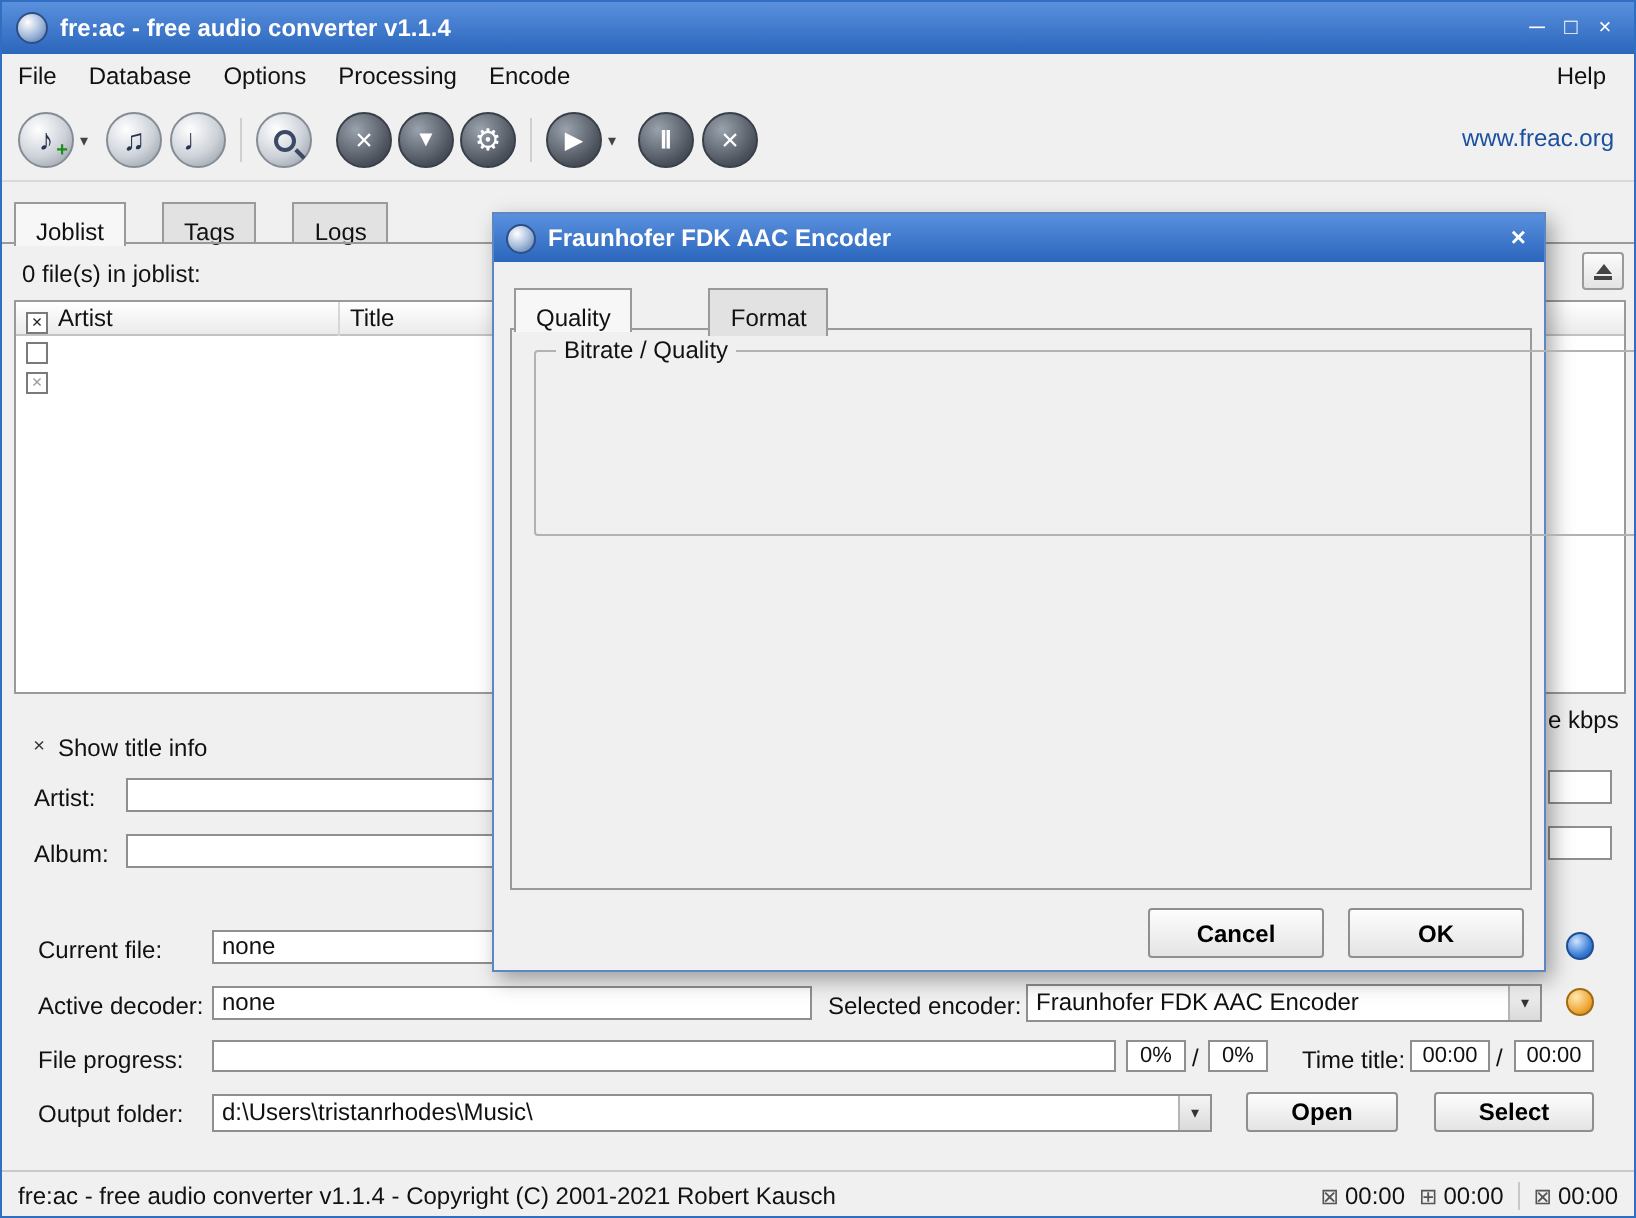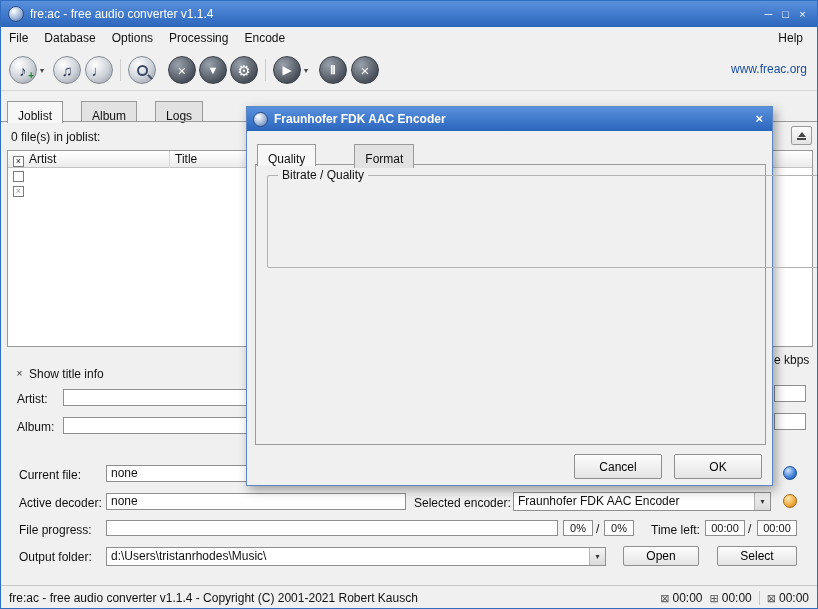--- a/index.html
+++ b/index.html
@@ -5,21 +5,21 @@
   * { box-sizing: border-box; margin: 0; padding: 0; }
   html,body { background:#d4d0c8; }
   body { font-family:"Liberation Sans", sans-serif; font-size:12px; color:#111; }
   .app { position:relative; width:818px; height:609px; background:#f0f0f0; border:1px solid #2f6ec0; overflow:hidden; }
 
   
   .titlebar { position:absolute; left:0; top:0; width:100%; height:26px;
     background:linear-gradient(#5a90dd,#2a66bd); display:flex; align-items:center; }
   .app-icon { width:16px; height:16px; border-radius:50%; margin:0 6px 0 7px;
     background:radial-gradient(circle at 35% 30%, #ffffff, #9fb6d8 55%, #4a6ea8); border:1px solid #2b4f86; }
-  .title-text { color:#fff; font-weight:normal; font-size:12px; }
+  .title-text { color:#fff; font-weight:bold; font-size:12px; }
   .win-controls { position:absolute; right:6px; top:0; height:26px; display:flex; align-items:center; }
   .win-controls span { width:17px; text-align:center; color:#fff; font-size:11px; cursor:default; }
 
   
   .menubar { position:absolute; left:0; top:26px; width:100%; height:22px; background:#f0f0f0;
     display:flex; align-items:center; }
   .menu-item { padding:3px 8px; cursor:default; }
   .menu-help { position:absolute; right:6px; padding:3px 8px; }
 
   
@@ -74,21 +74,21 @@
   .frag-text { position:absolute; left:773px; top:352px; white-space:nowrap; }
   .frag-box { position:absolute; width:32px; height:17px; background:#fff; border:1px solid #8f8f8f; }
 
   .lbl { position:absolute; font-size:12px; white-space:nowrap; }
   .field { position:absolute; background:#fff; border:1px solid #8f8f8f; font-size:12px;
     line-height:15px; padding:0 4px; overflow:hidden; white-space:nowrap; }
   input.field { outline:none; }
   .valbox { position:absolute; background:#fff; border:1px solid #8f8f8f; font-size:11px;
     text-align:center; line-height:14px; }
   .btn { position:absolute; background:linear-gradient(#fdfdfd,#e4e4e4); border:1px solid #8f8f8f;
-    border-radius:2px; font-size:12px; text-align:center; cursor:default; font-family:"Liberation Sans",sans-serif; }
+    border-radius:2px; font-size:12px; text-align:center; cursor:default; font-family:"Liberation Sans",sans-serif;font-weight:bold; }
   .combo { position:absolute; background:#fff; border:1px solid #8f8f8f; font-size:12px;
     line-height:17px; padding:0 18px 0 4px; white-space:nowrap; overflow:hidden; cursor:default; }
   .combo .arrow { position:absolute; right:0; top:0; bottom:0; width:16px;
     background:linear-gradient(#f5f5f5,#dadada); border-left:1px solid #b5b5b5; text-align:center;
     font-size:8px; line-height:17px; color:#333; }
   .ball { position:absolute; width:14px; height:14px; border-radius:50%; }
   .ball.blue { background:radial-gradient(circle at 35% 30%, #cfe4ff, #3d7fd6 60%, #1c4f96); border:1px solid #1c4f96; }
   .ball.orange { background:radial-gradient(circle at 35% 30%, #ffe9b0, #f0a93c 60%, #b97914); border:1px solid #a06a10; }
 
   
@@ -182,21 +182,21 @@
       <span class="glyph" style="font-size:12px;font-weight:bold">Ⅱ</span>
     </div>
     <div class="tbtn dark" style="left:350px">
       <span class="glyph">×</span>
     </div>
     <span class="web-link">www.freac.org</span>
   </div>
 
   <div class="tabs">
     <span class="tab active">Joblist</span>
-    <span class="tab">Album</span>
+    <span class="tab">Tags</span>
     <span class="tab">Logs</span>
   </div>
   <div class="tabline"></div>
 
   <span class="count-text lbl">0 file(s) in joblist:</span>
 
   <div class="eject-btn">
     <span class="eject-tri"></span>
     <span class="eject-bar"></span>
   </div>
@@ -233,21 +233,21 @@
     <span>Fraunhofer FDK AAC Encoder</span>
     <span class="arrow">▾</span>
   </div>
   <span class="ball orange" style="left:782px;top:493px"></span>
 
   <span class="lbl" style="left:18px;top:522px">File progress:</span>
   <div class="field" style="left:105px;top:519px;width:452px;height:16px;padding:0"></div>
   <span class="valbox" style="left:562px;top:519px;width:30px;height:16px">0%</span>
   <span class="lbl" style="left:595px;top:521px">/</span>
   <span class="valbox" style="left:603px;top:519px;width:30px;height:16px">0%</span>
-  <span class="lbl" style="left:650px;top:522px">Time left:</span>
+  <span class="lbl" style="left:650px;top:522px">Time title:</span>
   <span class="valbox" style="left:704px;top:519px;width:40px;height:16px">00:00</span>
   <span class="lbl" style="left:747px;top:521px">/</span>
   <span class="valbox" style="left:756px;top:519px;width:40px;height:16px">00:00</span>
 
   <span class="lbl" style="left:18px;top:549px">Output folder:</span>
   <div class="combo" style="left:105px;top:546px;width:500px;height:19px">
     <span>d:\Users\tristanrhodes\Music\</span>
     <span class="arrow">▾</span>
   </div>
   <button class="btn" style="left:622px;top:545px;width:76px;height:20px">Open</button>

